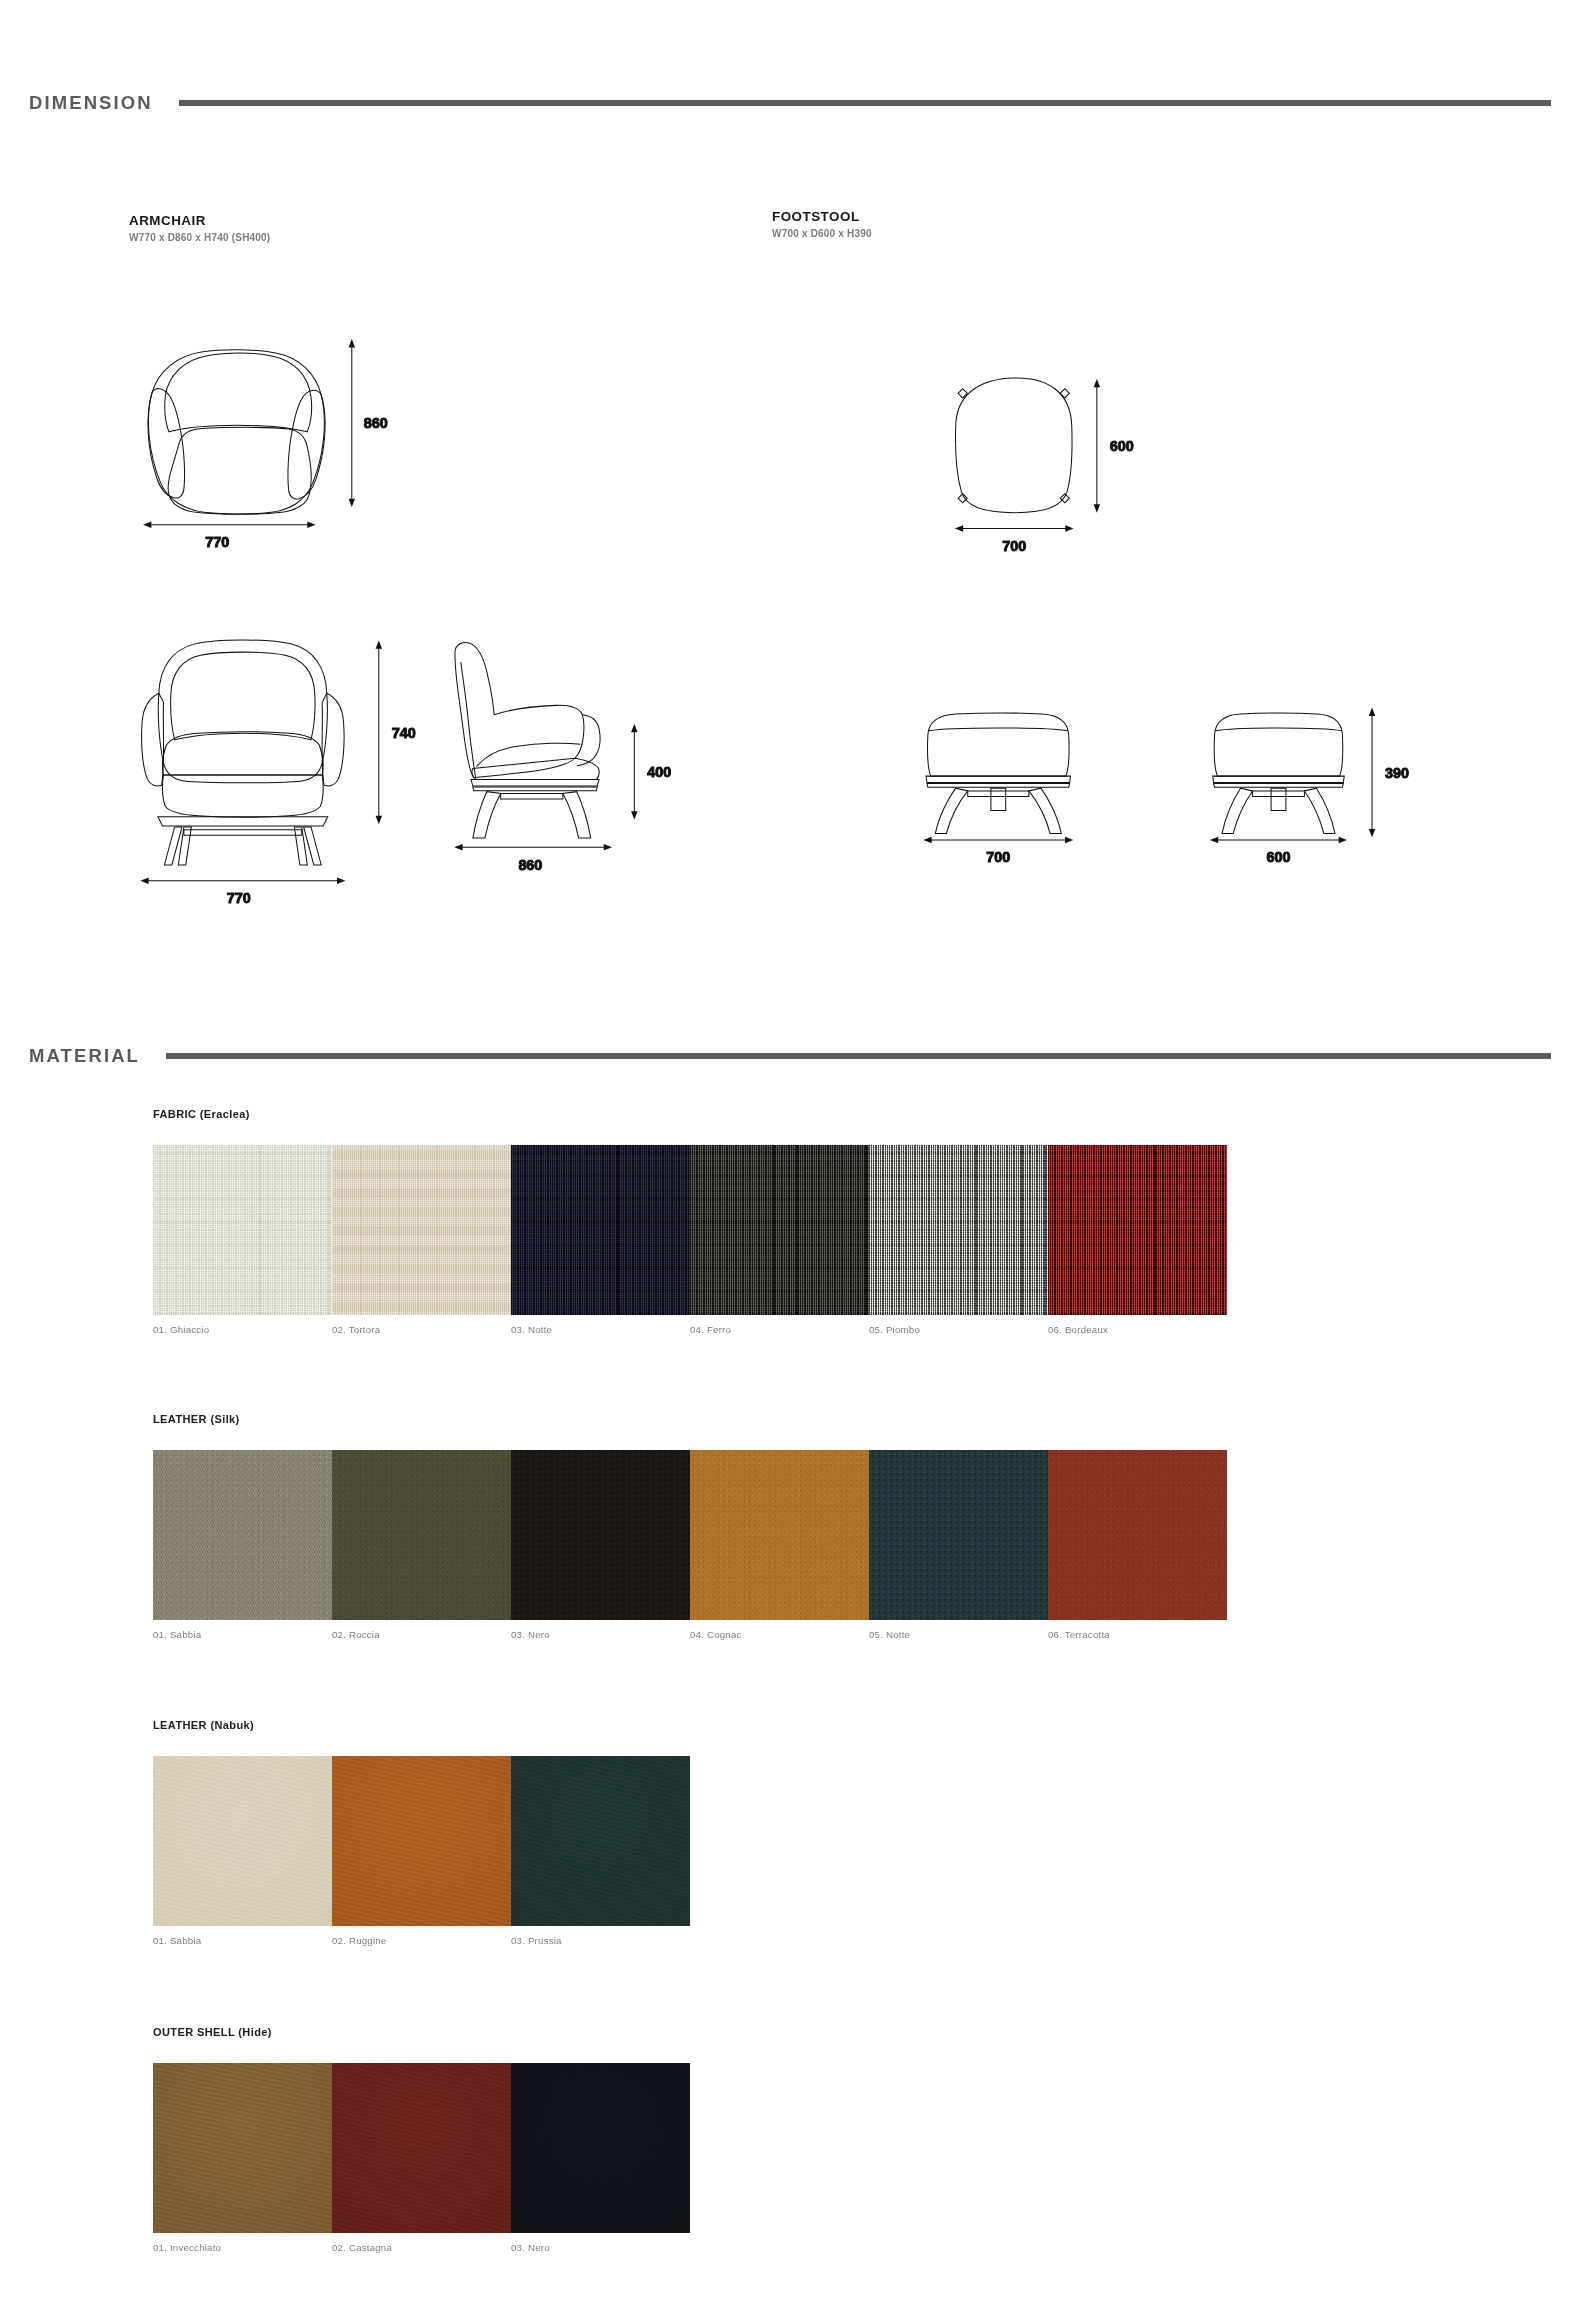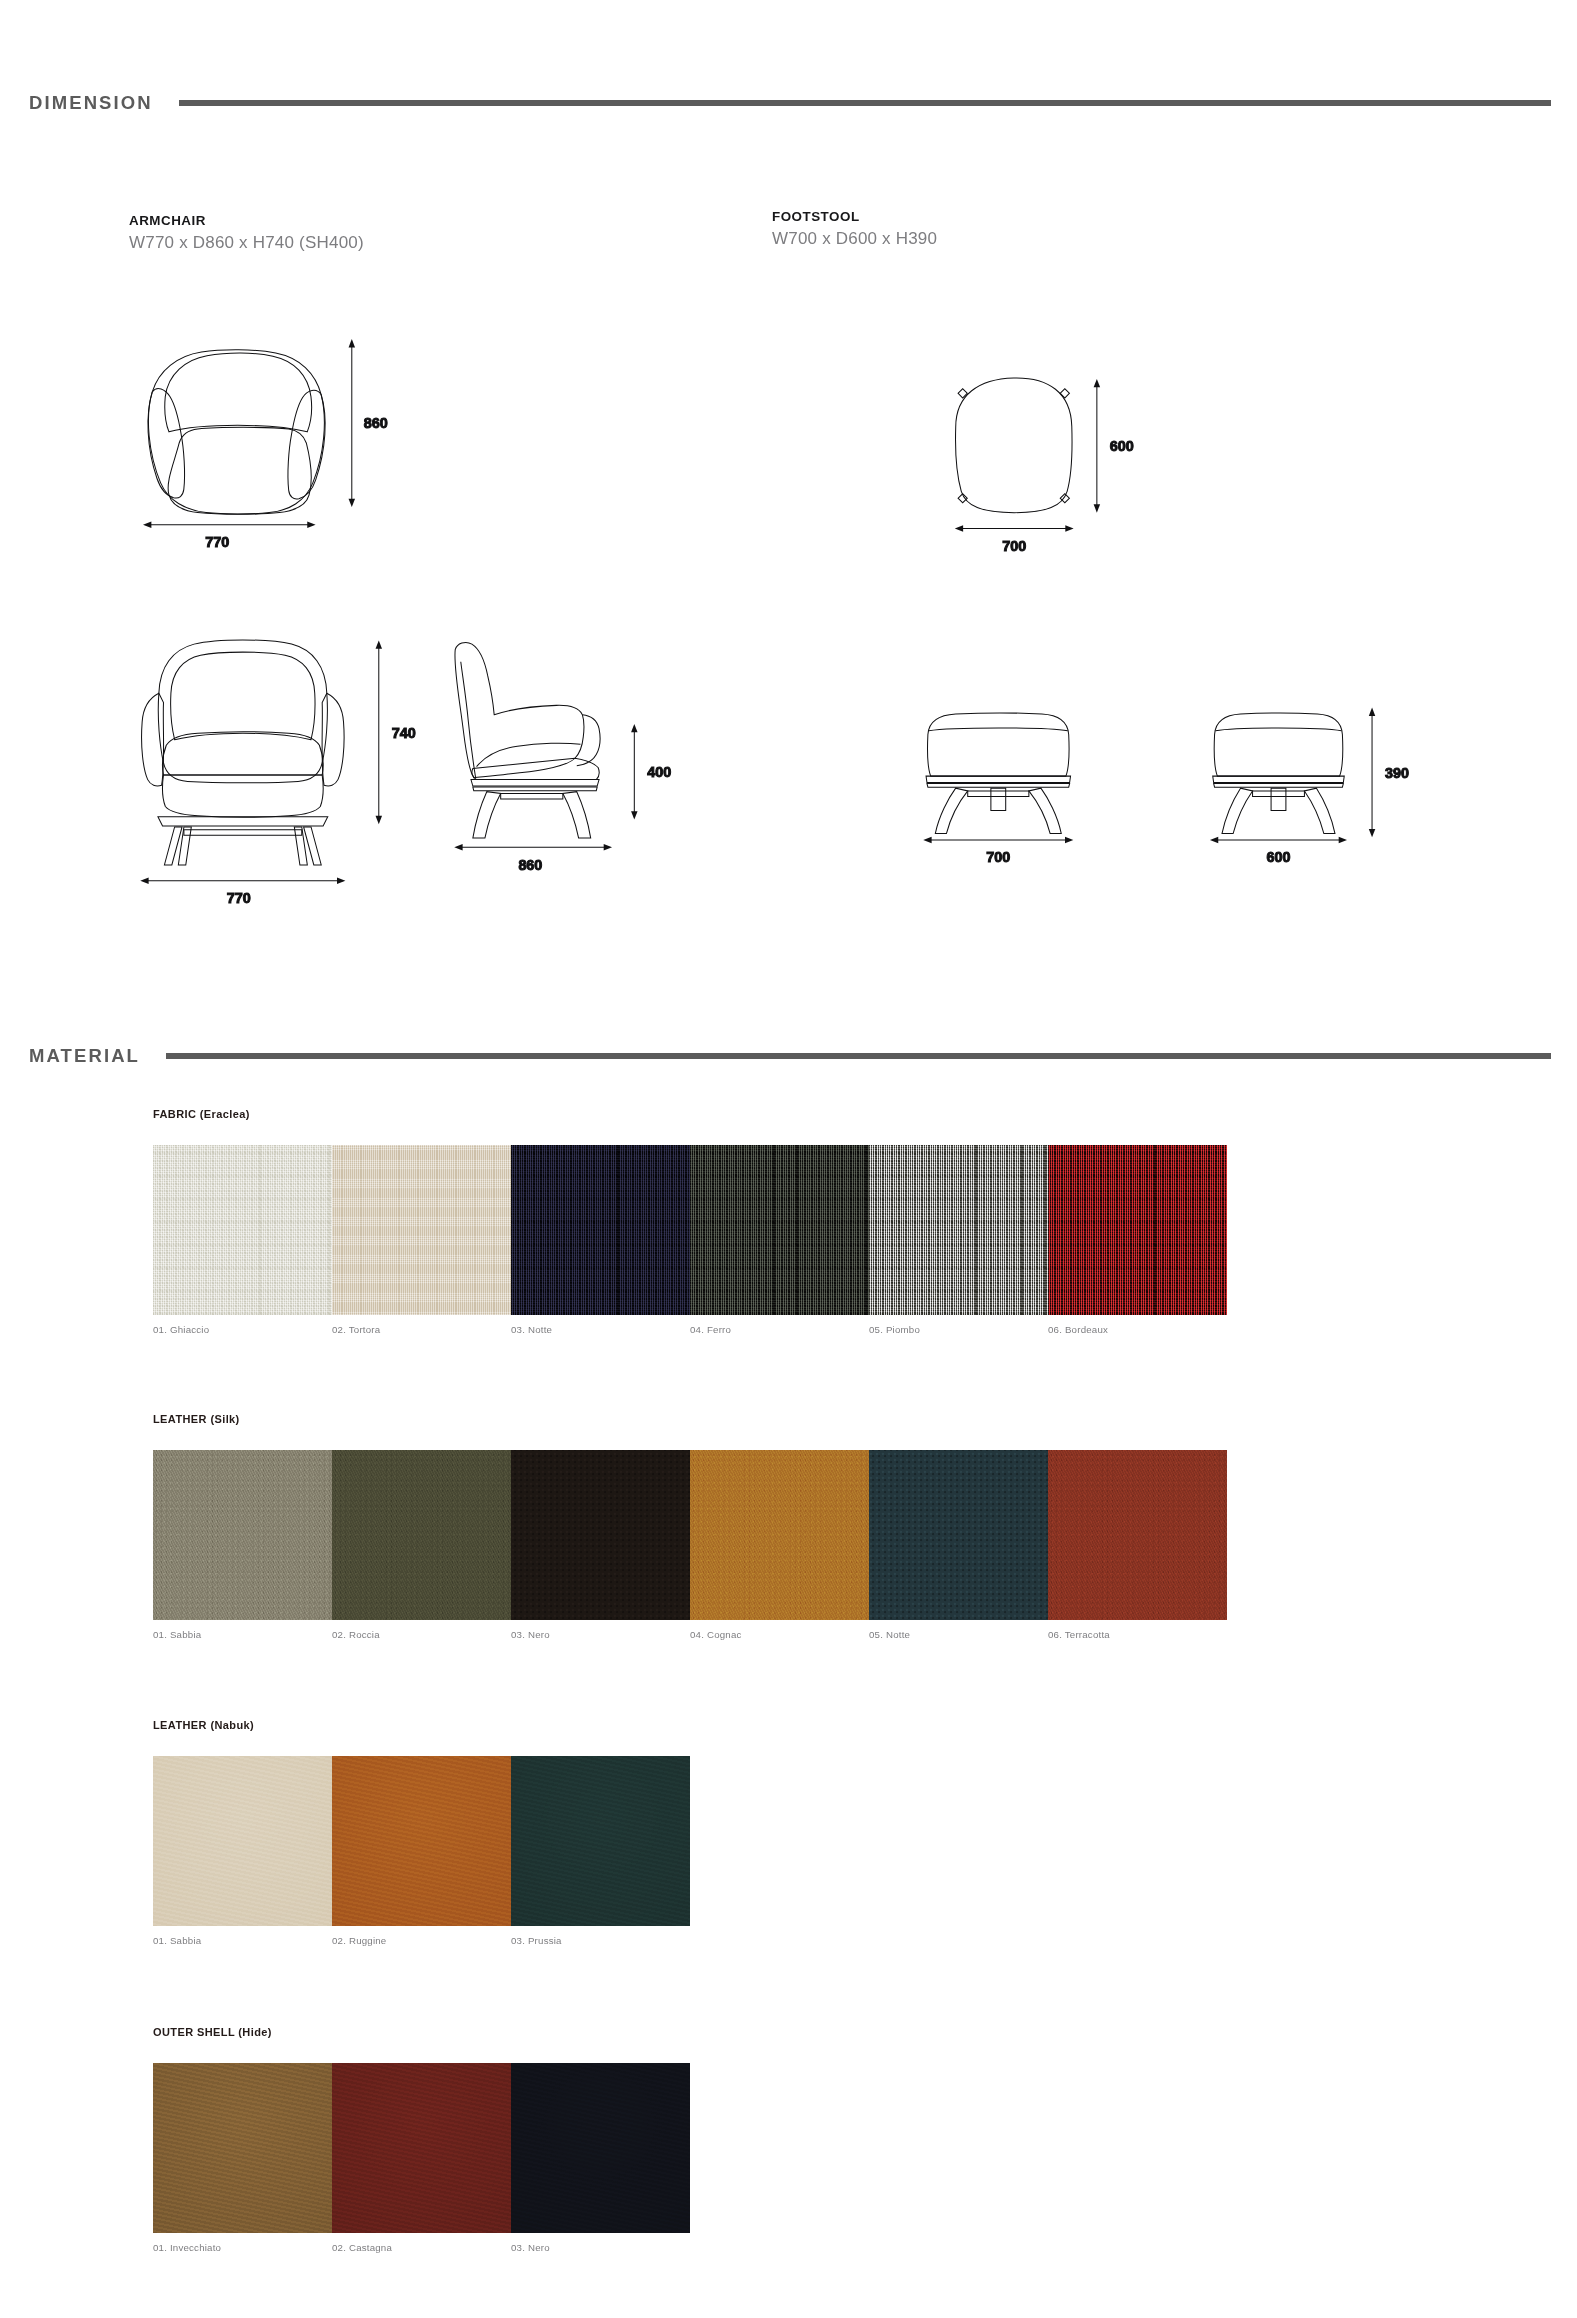--- a/index.html
+++ b/index.html
@@ -48,22 +48,22 @@
     white-space: nowrap;
   }
   .product-name {
     font-size: 13.4px;
     font-weight: 700;
     color: #18181a;
     letter-spacing: 0.5px;
     line-height: 1.35;
   }
   .product-dims {
-    font-size: 17px;
-    font-weight: 400;
+    font-size: 10px;
+    font-weight: 700;
     color: #7d7d80;
     letter-spacing: 0.2px;
     line-height: 1.5;
   }
 
   .drawing { position: absolute; }
   .drawing svg { display: block; overflow: visible; }
 
   .dim-text {
     font-family: "Liberation Sans", sans-serif;

